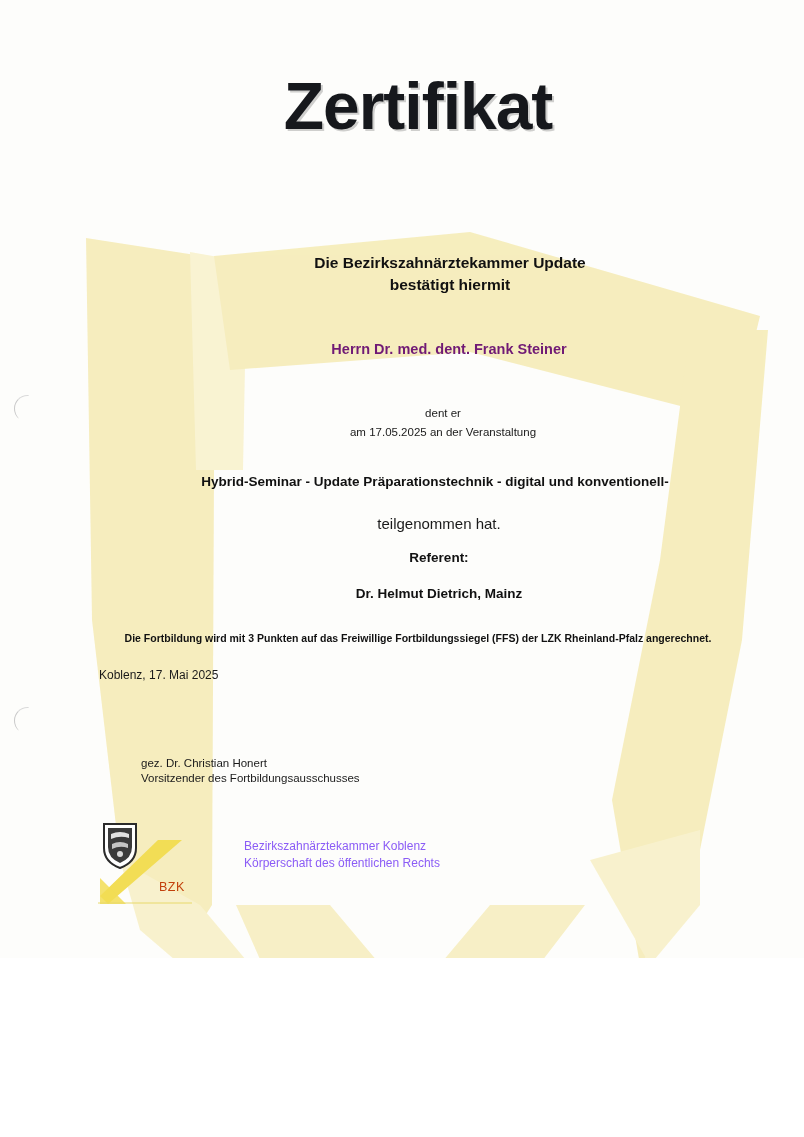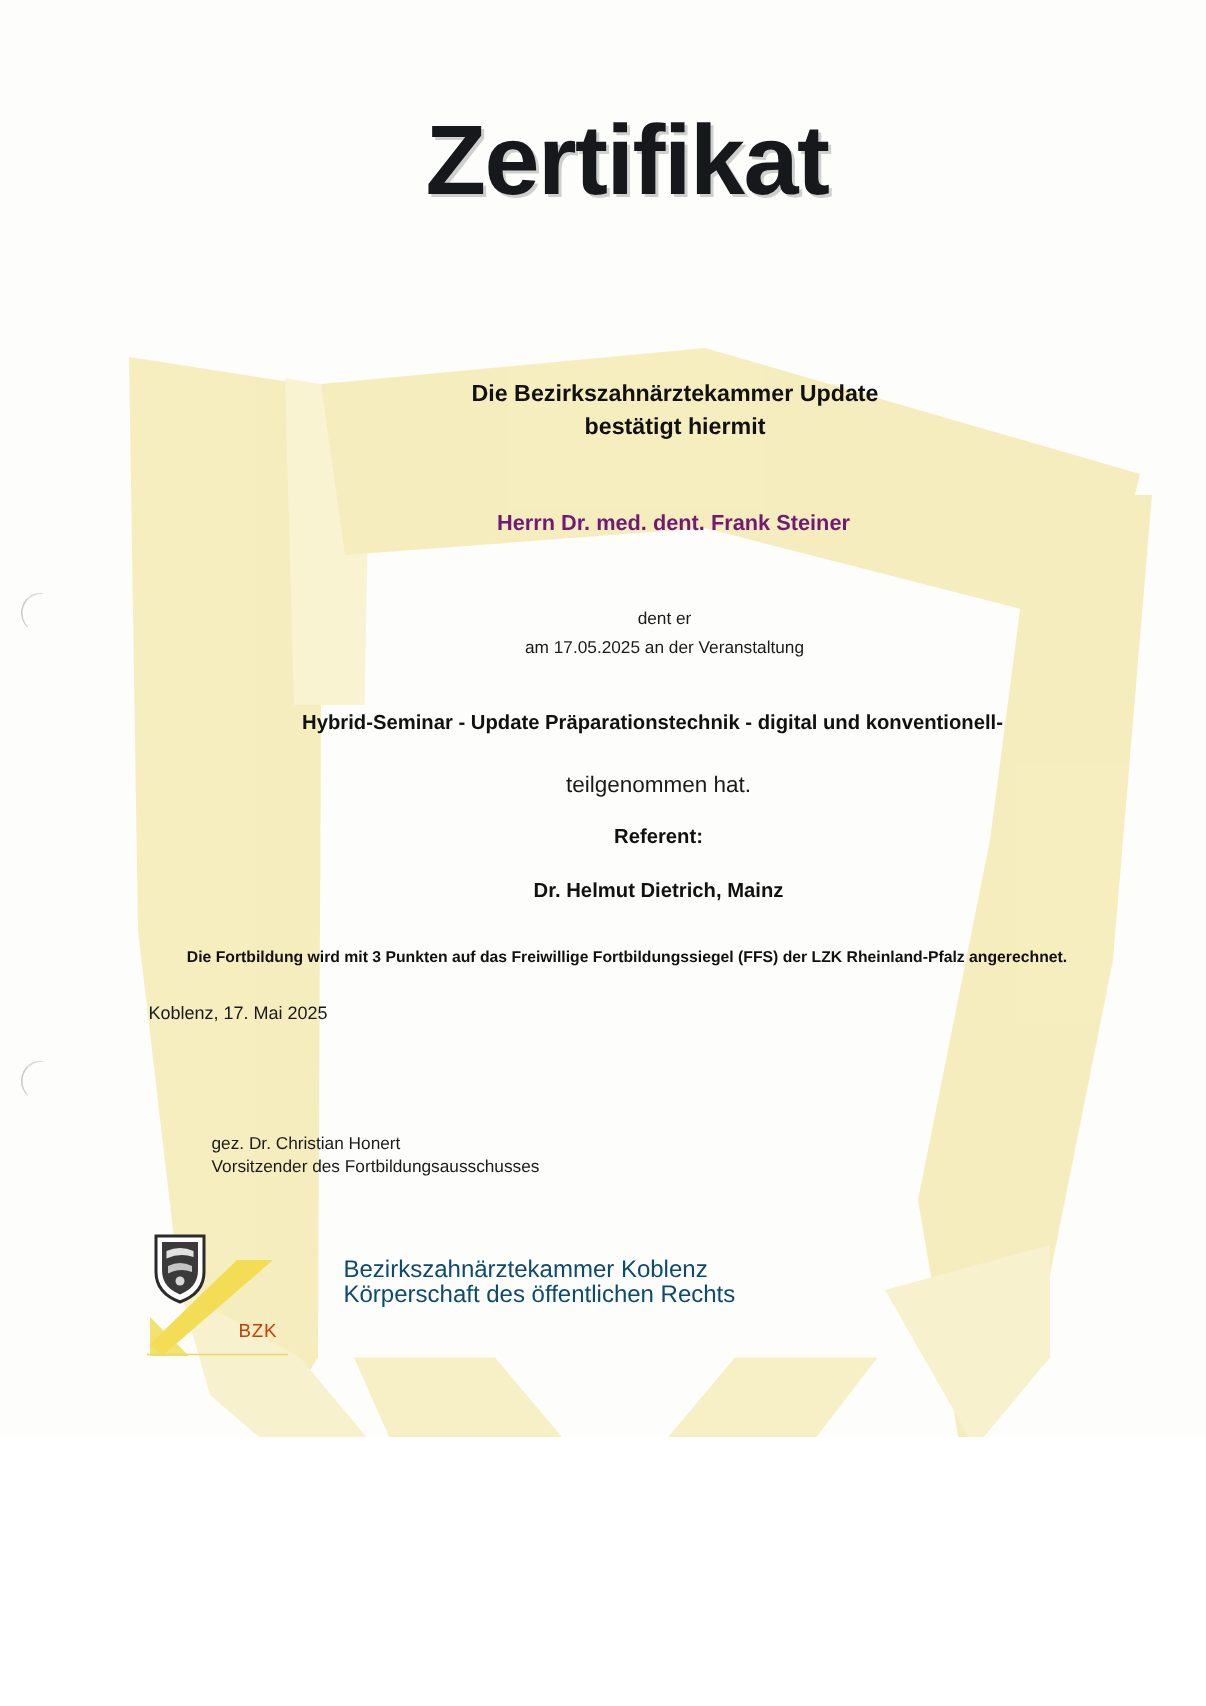--- a/index.html
+++ b/index.html
@@ -198,25 +198,25 @@
   }
   .logo-wrap {
     position: absolute;
     left: 0;
     top: 0;
     width: 100px;
     height: 86px;
   }
   .footer-text {
     position: absolute;
-    left: 133px;
+    left: 148px;
     top: 20px;
-    font-size: 16px;
+    font-size: 12px;
     line-height: 17px;
-    color: #0c4a6e;
+    color: #8b5cf6;
   }
   .bzk-label {
     position: absolute;
     left: 63px;
     top: 62px;
     font-size: 12.5px;
     letter-spacing: 0.5px;
     color: #c2410c;
   }
 </style>

